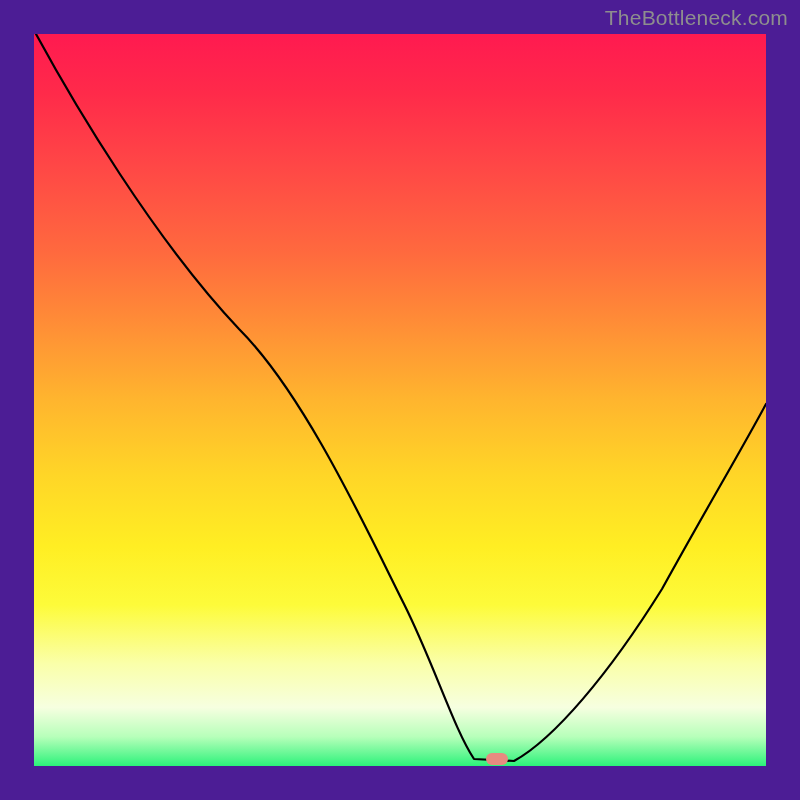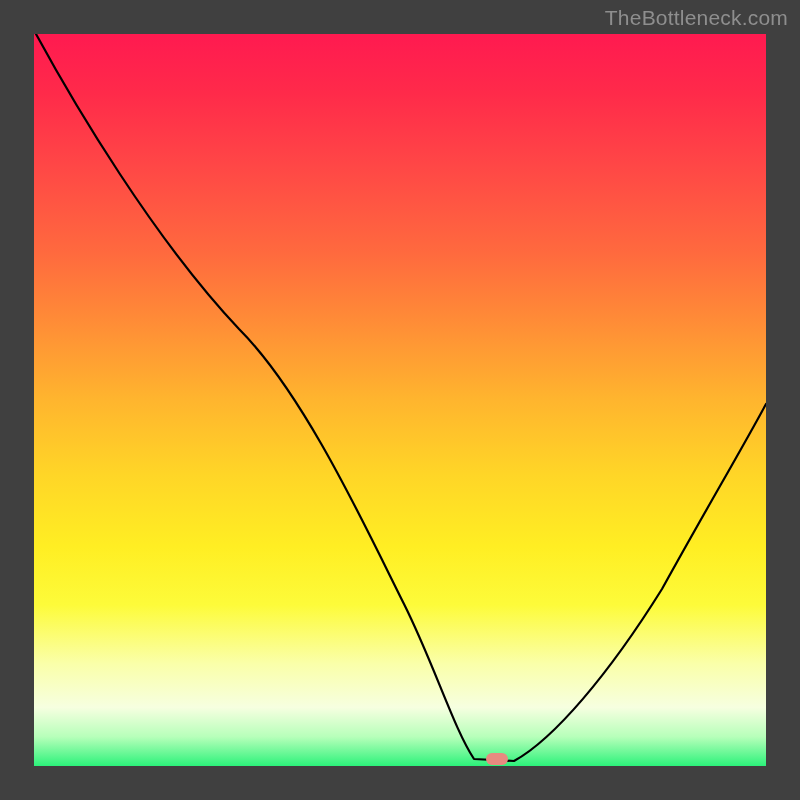--- a/index.html
+++ b/index.html
@@ -8,21 +8,21 @@
     width: 800px;
     height: 800px;
     background: #000;
     font-family: Arial, Helvetica, sans-serif;
     overflow: hidden;
   }
   .frame {
     position: relative;
     width: 800px;
     height: 800px;
-    background: #404040;
+    background: #4c1d95;
   }
   .plot-area {
     position: absolute;
     left: 34px;
     top: 34px;
     width: 732px;
     height: 732px;
     overflow: hidden;
   }
   .gradient-bg {

